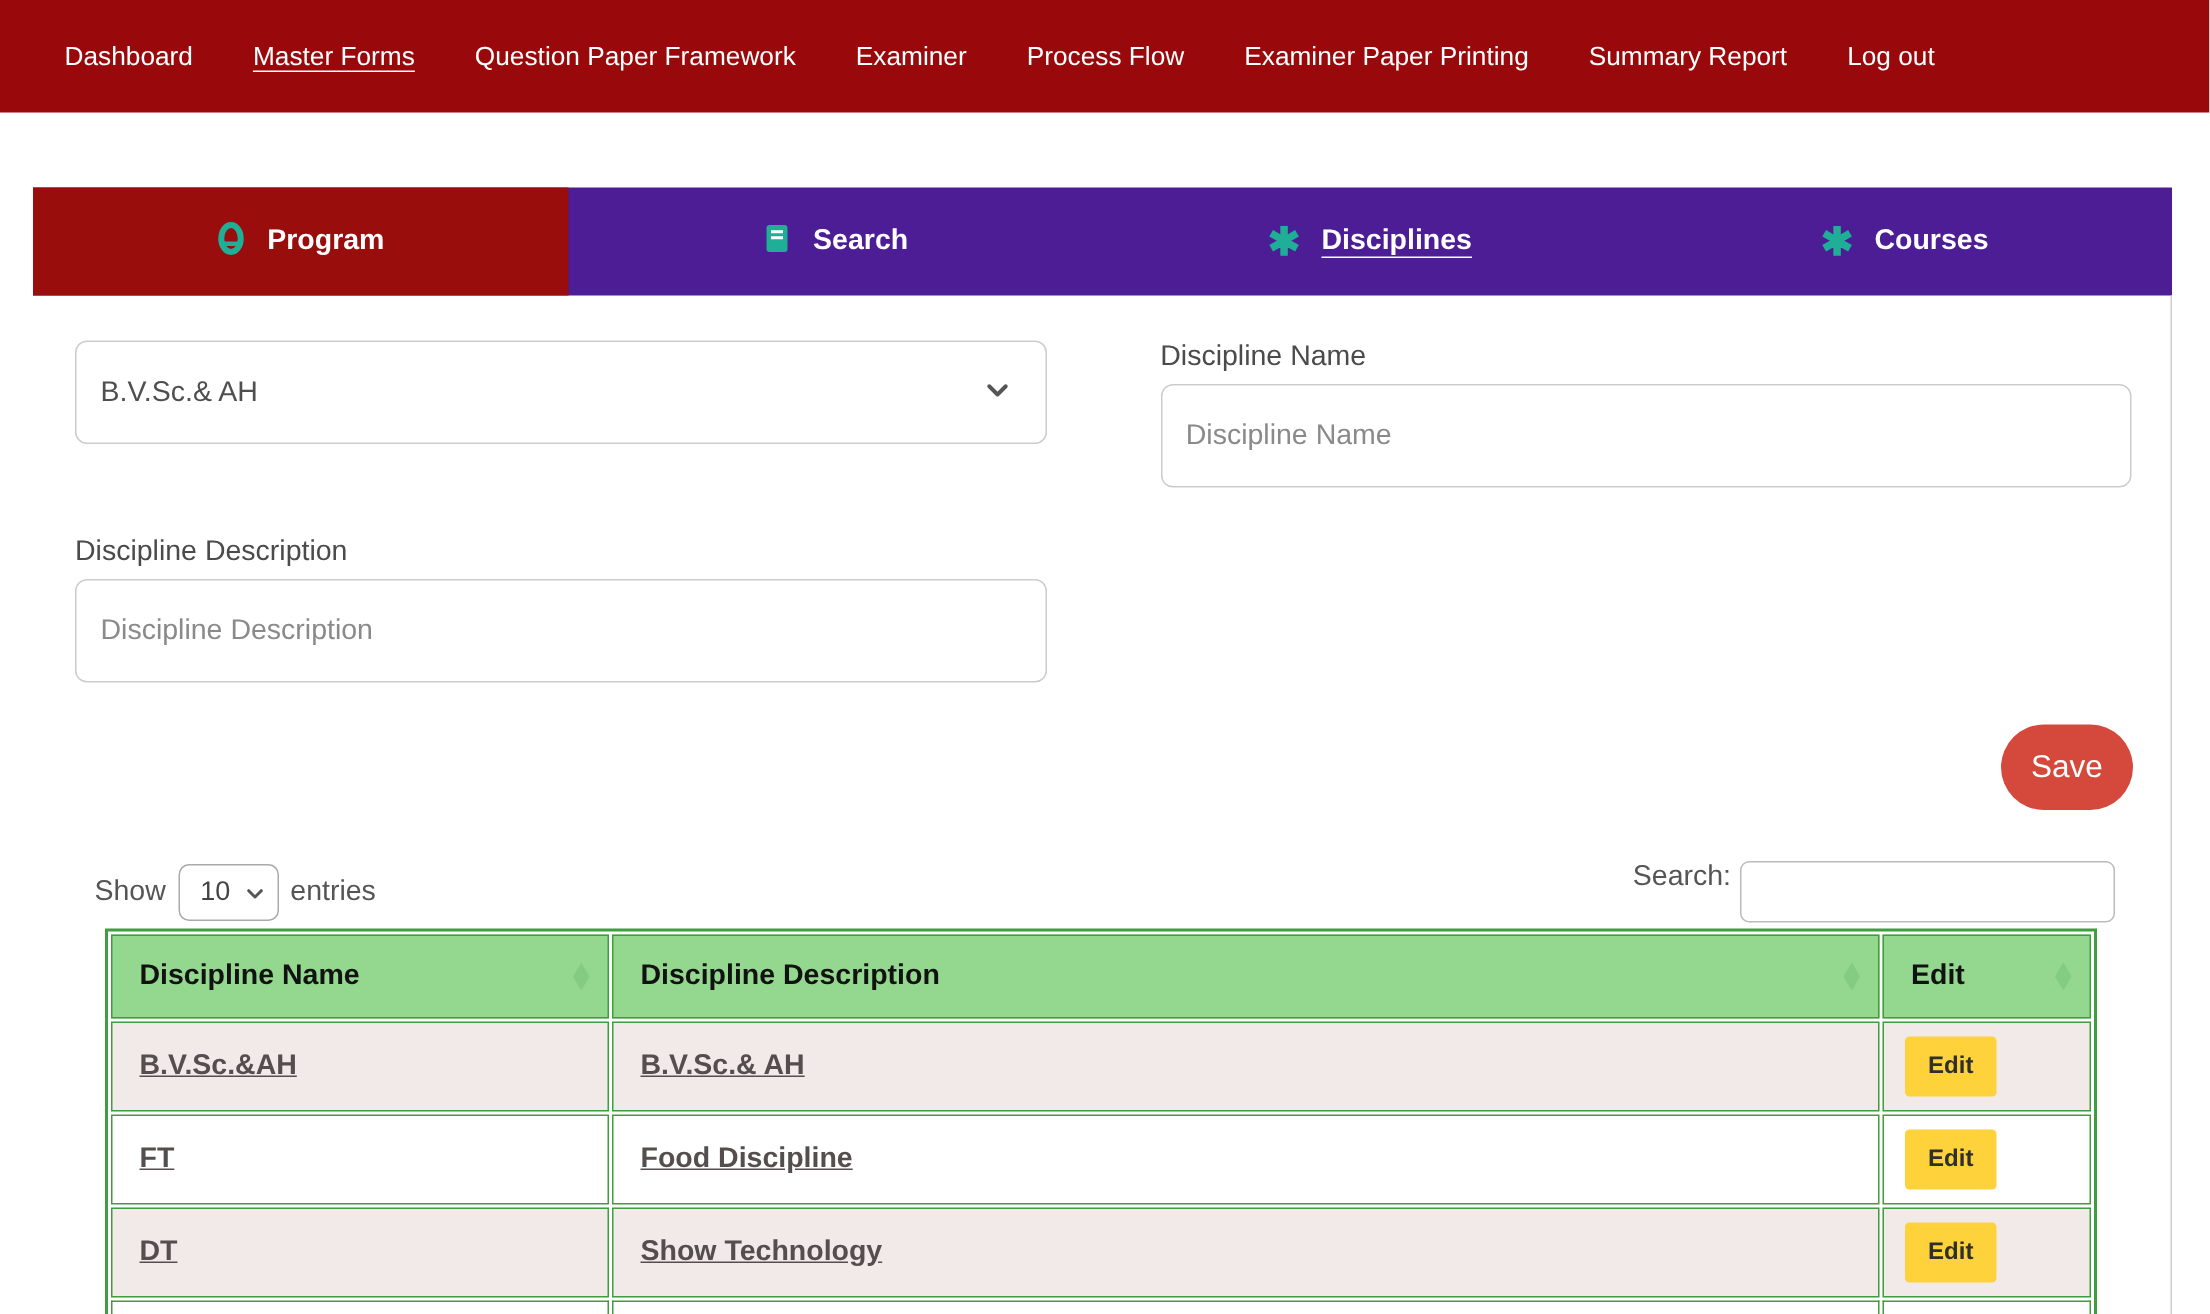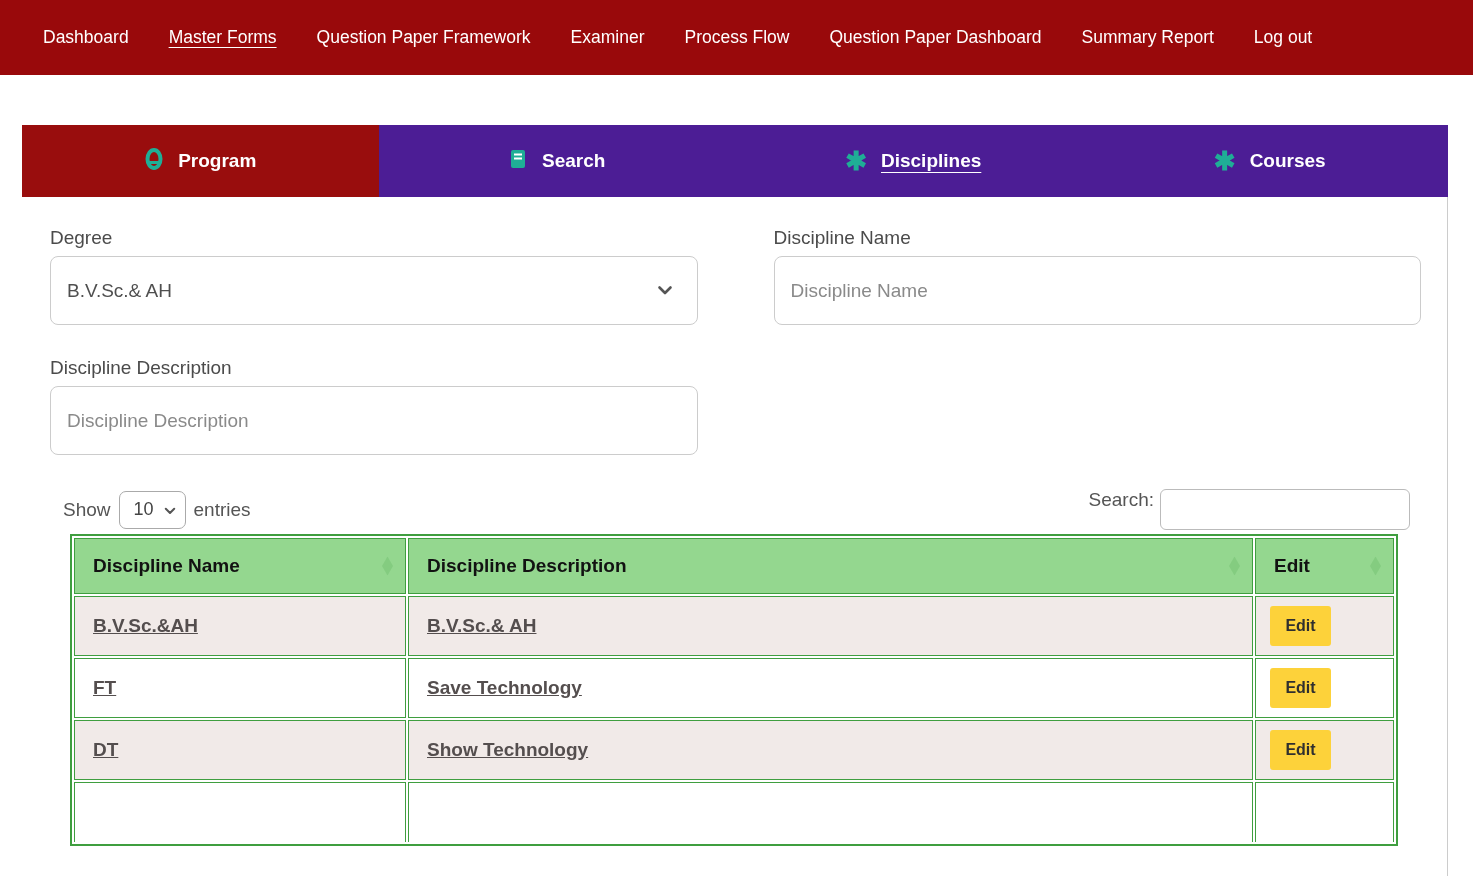--- a/index.html
+++ b/index.html
@@ -114,21 +114,21 @@
 </style>
 </head>
 <body>
 
 <div class="navbar">
   <a>Dashboard</a>
   <a class="active">Master Forms</a>
   <a>Question Paper Framework</a>
   <a>Examiner</a>
   <a>Process Flow</a>
-  <a>Question Paper Dashboard</a>
+  <a>Examiner Paper Printing</a>
   <a>Summary Report</a>
   <a>Log out</a>
 </div>
 
 <div class="main">
 
   <div class="tabbar">
     <div class="tab highlight">
       <span>
         <svg width="20" height="24" viewBox="0 0 20 24">
@@ -155,40 +155,42 @@
     <div class="tab">
       <span class="asterisk-glyph">✱</span>
       <span class="tab-label">Courses</span>
     </div>
   </div>
 
   <div class="content">
 
     <div class="form-area">
       <div>
-        <div class="field-label">Degree</div>
         <div class="select-box">
           <span>B.V.Sc.&amp; AH</span>
           <span class="chev">
             <svg width="16" height="11" viewBox="0 0 16 11">
               <path d="M2.5 2.5 L8 8 L13.5 2.5" stroke="#555555" stroke-width="2.6" fill="none" stroke-linecap="round" stroke-linejoin="round"></path>
             </svg>
           </span>
         </div>
       </div>
       <div>
         <div class="field-label">Discipline Name</div>
         <input class="text-input" type="text" placeholder="Discipline Name" style="">
       </div>
       <div>
         <div class="field-label">Discipline Description</div>
         <input class="text-input" type="text" placeholder="Discipline Description" style="">
       </div>
     </div>
 
+    <div class="save-row">
+      <button class="save-btn">Save</button>
+    </div>
 
     <div class="list-controls">
       <div class="ctl-left">
         <span>Show</span>
         <div class="page-size">
           <span>10</span>
           <span>
             <svg width="12" height="8" viewBox="0 0 12 8">
               <path d="M1.8 1.8 L6 6 L10.2 1.8" stroke="#555555" stroke-width="2" fill="none" stroke-linecap="round" stroke-linejoin="round"></path>
             </svg>
@@ -230,21 +232,21 @@
   <tr>
     <td>B.V.Sc.&amp;AH</td>
     <td>B.V.Sc.&amp; AH</td>
     <td>
       <button class="edit-btn">Edit</button>
     </td>
   </tr>
 
   <tr>
     <td>FT</td>
-    <td>Save Technology</td>
+    <td>Food Discipline</td>
     <td>
       <button class="edit-btn">Edit</button>
     </td>
   </tr>
 
   <tr>
     <td>DT</td>
     <td>Show Technology</td>
     <td>
       <button class="edit-btn">Edit</button>

